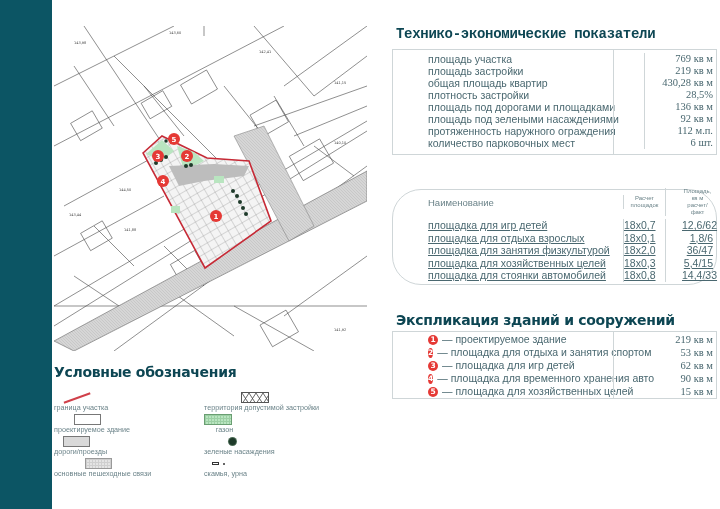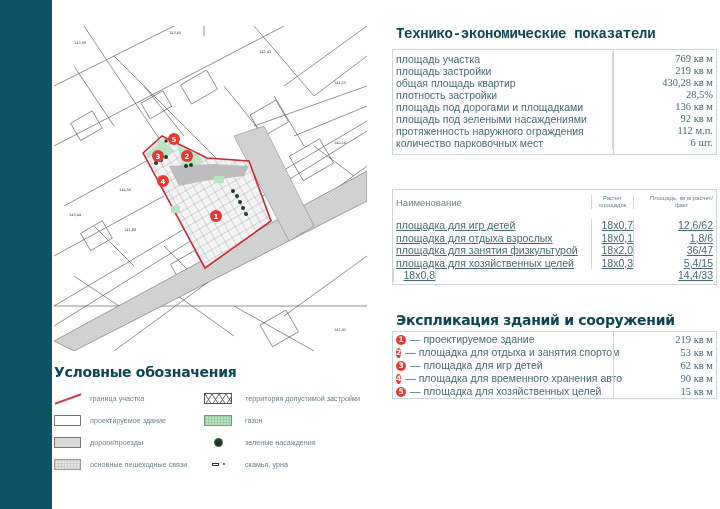--- a/index.html
+++ b/index.html
@@ -14,48 +14,48 @@
 
     
     .heading { position: absolute; font-family: "DejaVu Sans", sans-serif; font-weight: bold; color: #0d4653; letter-spacing: -0.3px; }
     .h-tep { left: 396px; top: 26px; font-size: 14px; font-family: Liberation Mono, monospace; }
     .h-exp { left: 396px; top: 312px; font-size: 14px; }
     .h-legend { left: 54px; top: 364px; font-size: 14px; text-align: center; }
 
     
     .tbl { position: absolute; border: 1px solid #cfd6d8; font-size: 10.5px; color: #4a6870; }
     .tbl .row { display: flex; line-height: 12px; }
-    .tbl .c-name { flex: 1; padding-left: 3px; white-space: nowrap; }
+    .tbl .c-name { flex: 1; padding-left: 3px; white-space: nowrap; margin-left: 32px; }
     .tbl .c-val { text-align: right; padding-right: 3px; white-space: nowrap; font-family: Liberation Serif, serif; }
 
     .tep { left: 392px; top: 49px; width: 325px; height: 106px; padding-top: 3px; }
     .tep .c-name { width: 220px; border-right: 1px solid #cfd6d8; flex: none; }
     .tep .c-val { flex: 1; }
     .tep .divider { position: absolute; left: 220px; top: 0; bottom: 0; border-left: 1px solid #cfd6d8; }
 
-    .plo { left: 392px; top: 189px; width: 325px; height: 96px; }
+    .plo { left: 392px; top: 189px; width: 325px; height: 96px; border-radius: 29px; }
     .plo .hdr { display: flex; height: 24px; align-items: center; border-bottom: 0; }
     .plo .hdr .c-name { font-size: 9.5px; color: #6b8389; }
     .plo .hdr .c-small { font-size: 6px; line-height: 7px; text-align: center; color: #6b8389; }
     .plo .col1 { width: 198px; flex: none; }
-    .plo .col2 { width: 42px; flex: none; text-align: right; border-left: 1px solid #cfd6d8; }
+    .plo .col2 { width: 42px; flex: none; text-align: left; border-left: 1px solid #cfd6d8; }
     .plo .col3 { flex: 1; text-align: right; padding-right: 3px; border-left: 1px solid #cfd6d8; padding-left: 16px; }
     .plo .body { padding-top: 5px; text-decoration: underline; }
     .plo .body .row { line-height: 12.5px; }
 
     .exp { left: 392px; top: 331px; width: 325px; height: 68px; padding-top: 1px; }
     .exp .c-name { width: 220px; flex: none; display: flex; align-items: center; }
     .exp .c-val { flex: 1; }
     .exp .row { line-height: 13px; }
     .badge { display: inline-block; width: 10px; height: 10px; border-radius: 50%; background: #e53935; color: #fff; font-size: 7.5px; font-weight: bold; line-height: 10px; text-align: center; margin-right: 4px; font-family: "DejaVu Sans", sans-serif; }
     .exp .divider { position: absolute; left: 220px; top: 0; bottom: 0; border-left: 1px solid #cfd6d8; }
 
     
     .legend { position: absolute; left: 54px; top: 392px; width: 330px; height: 100px; font-size: 7.2px; color: #6b8389; }
-    .lg-item { position: absolute; display: flex; align-items: center; height: 12px; }
+    .lg-item { position: absolute; display: flex; align-items: center; height: 12px; flex-direction: column; }
     .lg-sw { width: 27px; height: 11px; margin-right: 9px; flex: none; }
     .lg-sw2 { width: 28px; height: 11px; margin-right: 13px; flex: none; }
     .sw-bound { border: none; position: relative; }
     .sw-bound::after { content: ""; position: absolute; left: 0; top: 5px; width: 28px; height: 1.5px; background: #d0404a; transform: rotate(-20deg); }
     .sw-bldg { border: 1px solid #777; background: #fff; }
     .sw-road { border: 1px solid #777; background: #d9d9d9; }
     .sw-walk { border: 1px solid #999; background-color: #e4e4e4; background-image: linear-gradient(#cfcfcf 1px, transparent 1px), linear-gradient(90deg, #cfcfcf 1px, transparent 1px); background-size: 3px 3px; }
     .sw-allow { border: 1px solid #555; background: #fff; position: relative; overflow: hidden; }
     .sw-grass { border: 1px solid #6a9e72; background-color: #b9e5c0; background-image: linear-gradient(#9ccfa4 1px, transparent 1px), linear-gradient(90deg, #9ccfa4 1px, transparent 1px); background-size: 3px 3px; }
     .sw-tree { display: flex; justify-content: center; align-items: center; }
@@ -232,20 +232,21 @@
         <span class="c-name col1">площадка для занятия физкультурой</span>
         <span class="col2">18x2,0</span>
         <span class="col3">36/47</span>
       </div>
     <div class="row">
         <span class="c-name col1">площадка для хозяйственных целей</span>
         <span class="col2">18x0,3</span>
         <span class="col3">5,4/15</span>
       </div>
     <div class="row">
+        <span class="c-name col1">площадка для стоянки автомобилей</span>
         <span class="col2">18x0,8</span>
         <span class="col3">14,4/33</span>
       </div>
   </div>
 </div>
 
 <div class="heading h-exp">Экспликация зданий и сооружений</div>
 <div class="tbl exp">
   <div class="divider"></div>
   <div class="row">

